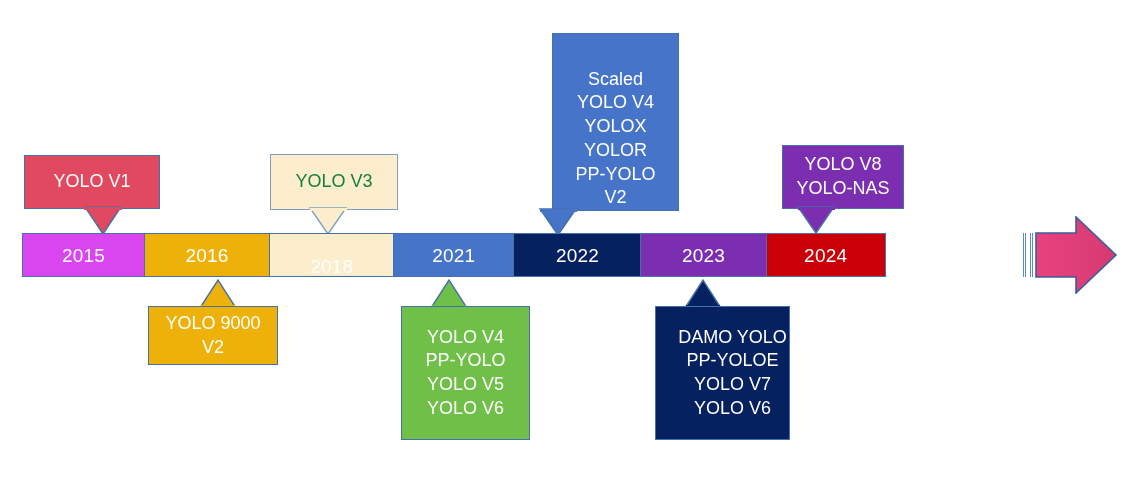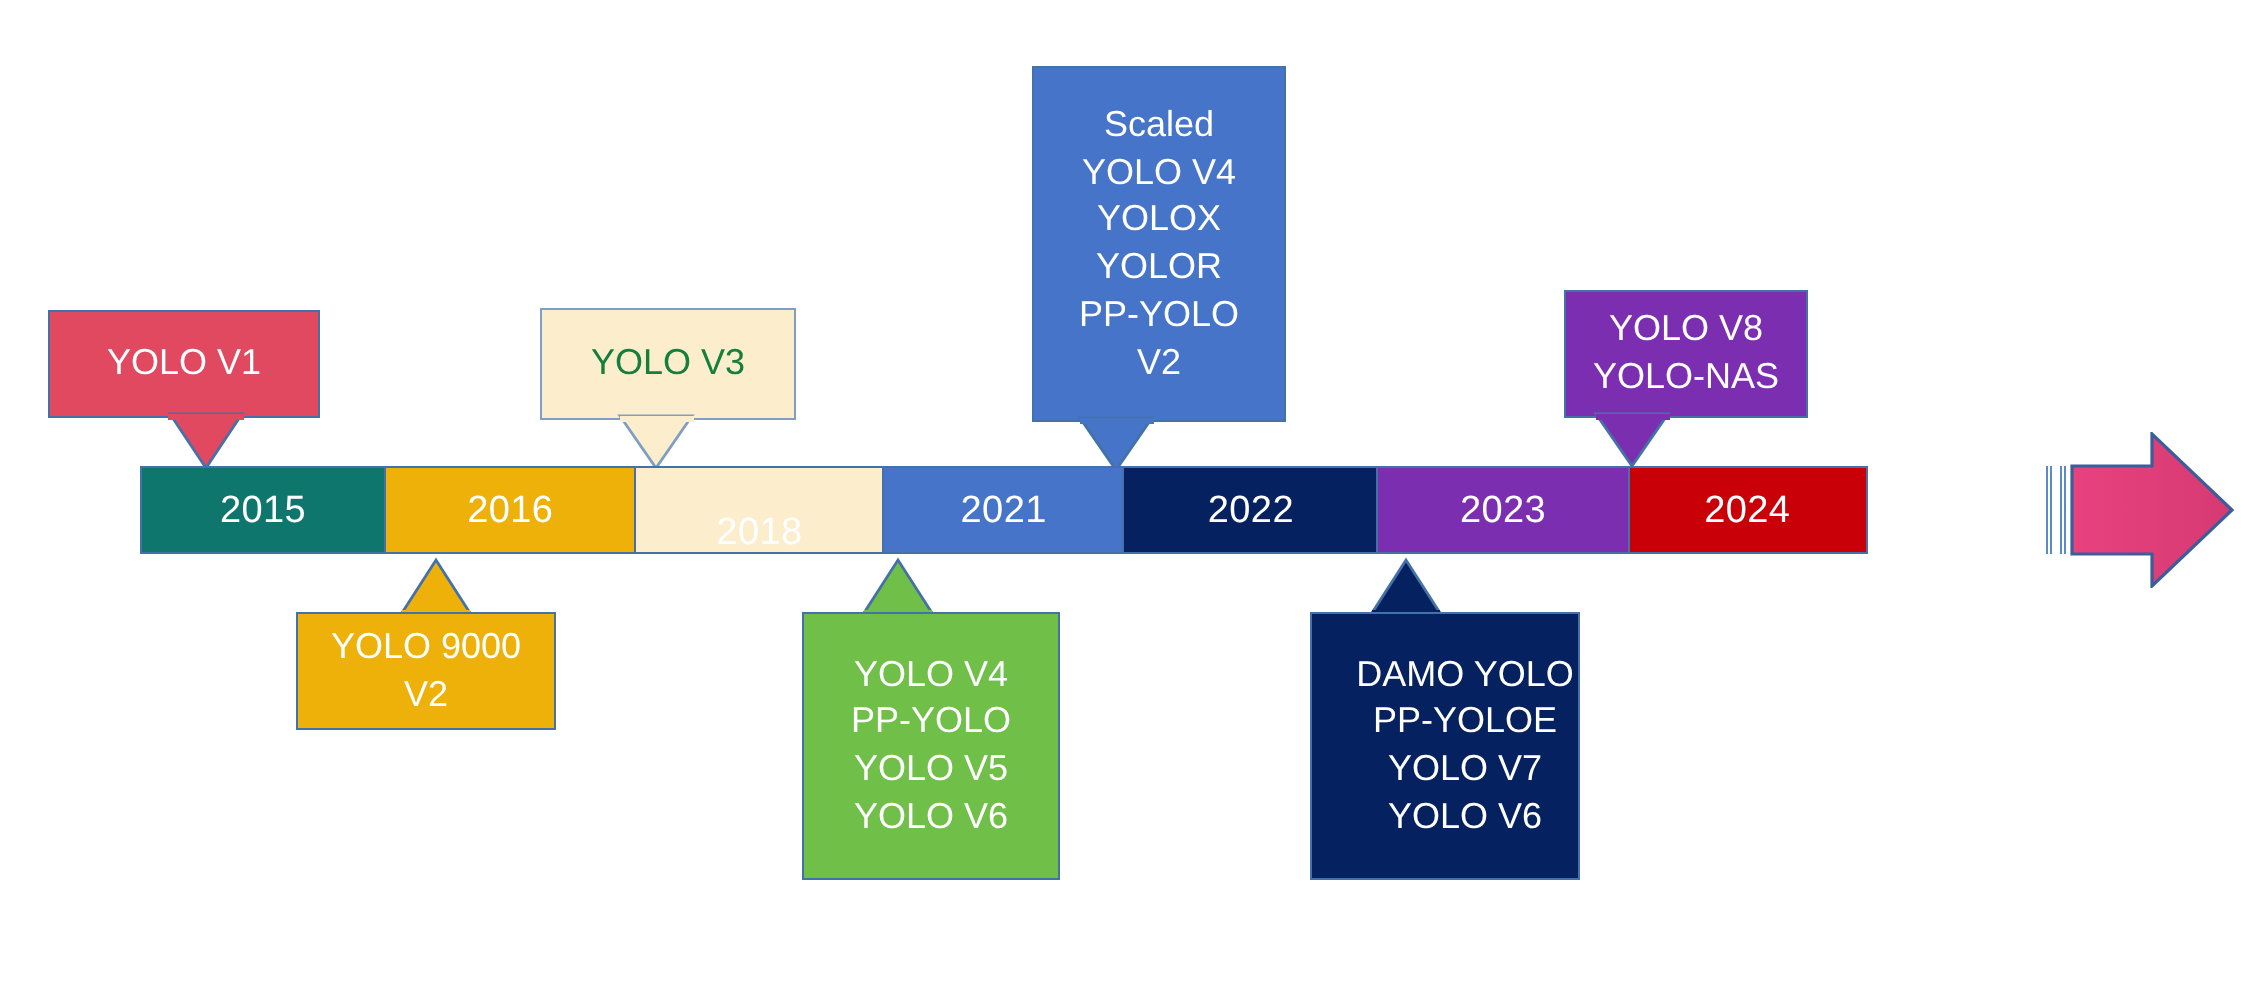--- a/index.html
+++ b/index.html
@@ -127,21 +127,21 @@
     <div class="callout-box cream" style="left:270px; top:154px; width:128px; height:56px; background:#fcedcd; border-color:#7f9ec4;">
       <div class="callout-line">YOLO V3</div>
     </div>
     <svg class="pointer-svg" style="left:270px; top:208px;" width="128" height="28" viewBox="0 0 128 28">
       <polygon points="40,0 76,0 58,26" fill="#fcedcd" stroke="#7f9ec4" stroke-width="1.4"></polygon>
       <rect x="40" y="0" width="37" height="3" fill="#fcedcd"></rect>
     </svg>
   </div>
 
   <div class="callout">
-    <div class="callout-box" style="left:516px; top:33px; width:127px; height:178px; background:#4574c9;">
+    <div class="callout-box" style="left:552px; top:33px; width:127px; height:178px; background:#4574c9;justify-content:flex-end;">
       <div class="callout-line">Scaled</div>
       <div class="callout-line">YOLO V4</div>
       <div class="callout-line">YOLOX</div>
       <div class="callout-line">YOLOR</div>
       <div class="callout-line">PP-YOLO</div>
       <div class="callout-line">V2</div>
     </div>
     <svg class="pointer-svg" style="left:524px; top:209px;" width="127" height="28" viewBox="0 0 127 28">
       <polygon points="16,0 52,0 34,26" fill="#4574c9" stroke="#4472a8" stroke-width="1.4"></polygon>
       <rect x="16" y="0" width="37" height="3" fill="#4574c9"></rect>
@@ -153,21 +153,21 @@
       <div class="callout-line">YOLO V8</div>
       <div class="callout-line">YOLO-NAS</div>
     </div>
     <svg class="pointer-svg" style="left:782px; top:207px;" width="122" height="28" viewBox="0 0 122 28">
       <polygon points="16,0 52,0 34,26" fill="#7b2eb0" stroke="#4472a8" stroke-width="1.4"></polygon>
       <rect x="16" y="0" width="37" height="3" fill="#7b2eb0"></rect>
     </svg>
   </div>
 
   <div class="timeline-bar">
-    <div class="seg" style="width:123px; background:#0f766e;margin-left:48px;">
+    <div class="seg" style="width:123px; background:#d946ef;">
       <span class="seg-label">2015</span>
     </div>
     <div class="seg" style="width:127px; background:#edb10a;text-align:right;">
       <span class="seg-label">2016</span>
     </div>
     <div class="seg" style="width:125px; background:#fcedcd;align-items:flex-end;">
       <span class="seg-label">2018</span>
     </div>
     <div class="seg" style="width:122px; background:#4574c9;">
       <span class="seg-label">2021</span>

